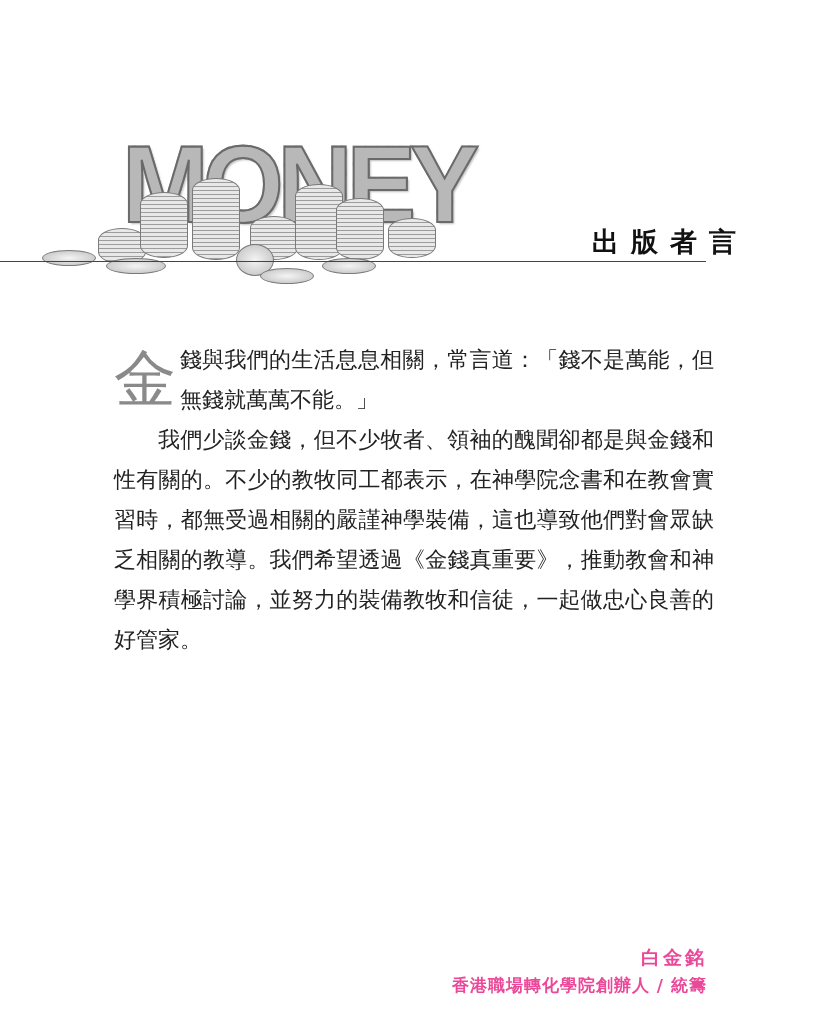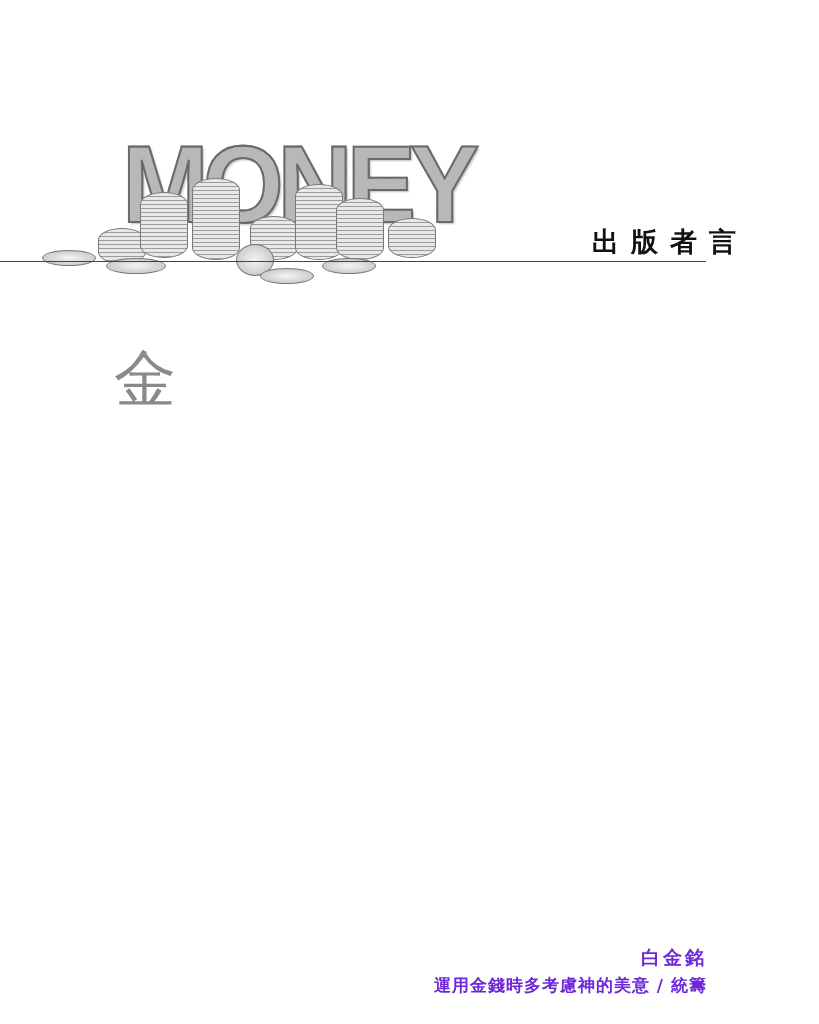--- a/index.html
+++ b/index.html
@@ -26,21 +26,21 @@
                    letter-spacing: 12px; color: #111; font-family: "DejaVu Sans", sans-serif; margin-left: 36px; }
 
   .body-text { position: absolute; left: 114px; top: 340px; width: 600px; font-size: 22px; line-height: 40px;
                font-family: "DejaVu Sans", sans-serif; color: #222; text-align: justify; }
   .para { margin: 0; text-indent: 2em; }
   .para.first { text-indent: 0; }
   .drop-cap { float: left; font-family: "DejaVu Serif", serif; font-size: 62px; line-height: 70px;
               color: #8a8a8a; margin: 4px 4px 0 0; height: 74px; }
 
   .signature { position: absolute; right: 112px; top: 944px; text-align: right;
-               font-family: "DejaVu Serif", serif; font-weight: bold; color: #6d28d9; }
+               font-family: "DejaVu Serif", serif; font-weight: bold; color: #ec4899; }
   .sig-name { font-size: 19px; line-height: 26px; letter-spacing: 3px; }
   .sig-title { font-size: 17px; line-height: 26px; letter-spacing: 1px; margin-top: 2px; }
 </style>
 </head>
 <body>
 
 <div class="money-art">
   <div class="money-word">MONEY</div>
   <div class="coin-stack" style="left:58px; top:98px; height:34px;"></div>
   <div class="coin-stack" style="left:100px; top:62px; height:64px;"></div>
@@ -55,19 +55,21 @@
   <div class="coin" style="left:220px; top:138px; width:52px;"></div>
   <div class="coin" style="left:282px; top:128px; width:52px;"></div>
 </div>
 
 <div class="header-rule"></div>
 <div class="section-title">出版者言</div>
 
 <div class="body-text">
   <p class="para first">
     <span class="drop-cap">金</span>
+    <span>錢與我們的生活息息相關，常言道：「錢不是萬能，但無錢就萬萬不能。」</span>
   </p>
+  <p class="para">我們少談金錢，但不少牧者、領袖的醜聞卻都是與金錢和性有關的。不少的教牧同工都表示，在神學院念書和在教會實習時，都無受過相關的嚴謹神學裝備，這也導致他們對會眾缺乏相關的教導。我們希望透過《金錢真重要》，推動教會和神學界積極討論，並努力的裝備教牧和信徒，一起做忠心良善的好管家。</p>
 </div>
 
 <div class="signature">
   <div class="sig-name">白金銘</div>
-  <div class="sig-title">運用金錢時多考慮神的美意 / 統籌</div>
+  <div class="sig-title">香港職場轉化學院創辦人 / 統籌</div>
 </div>
 
 </body></html>

